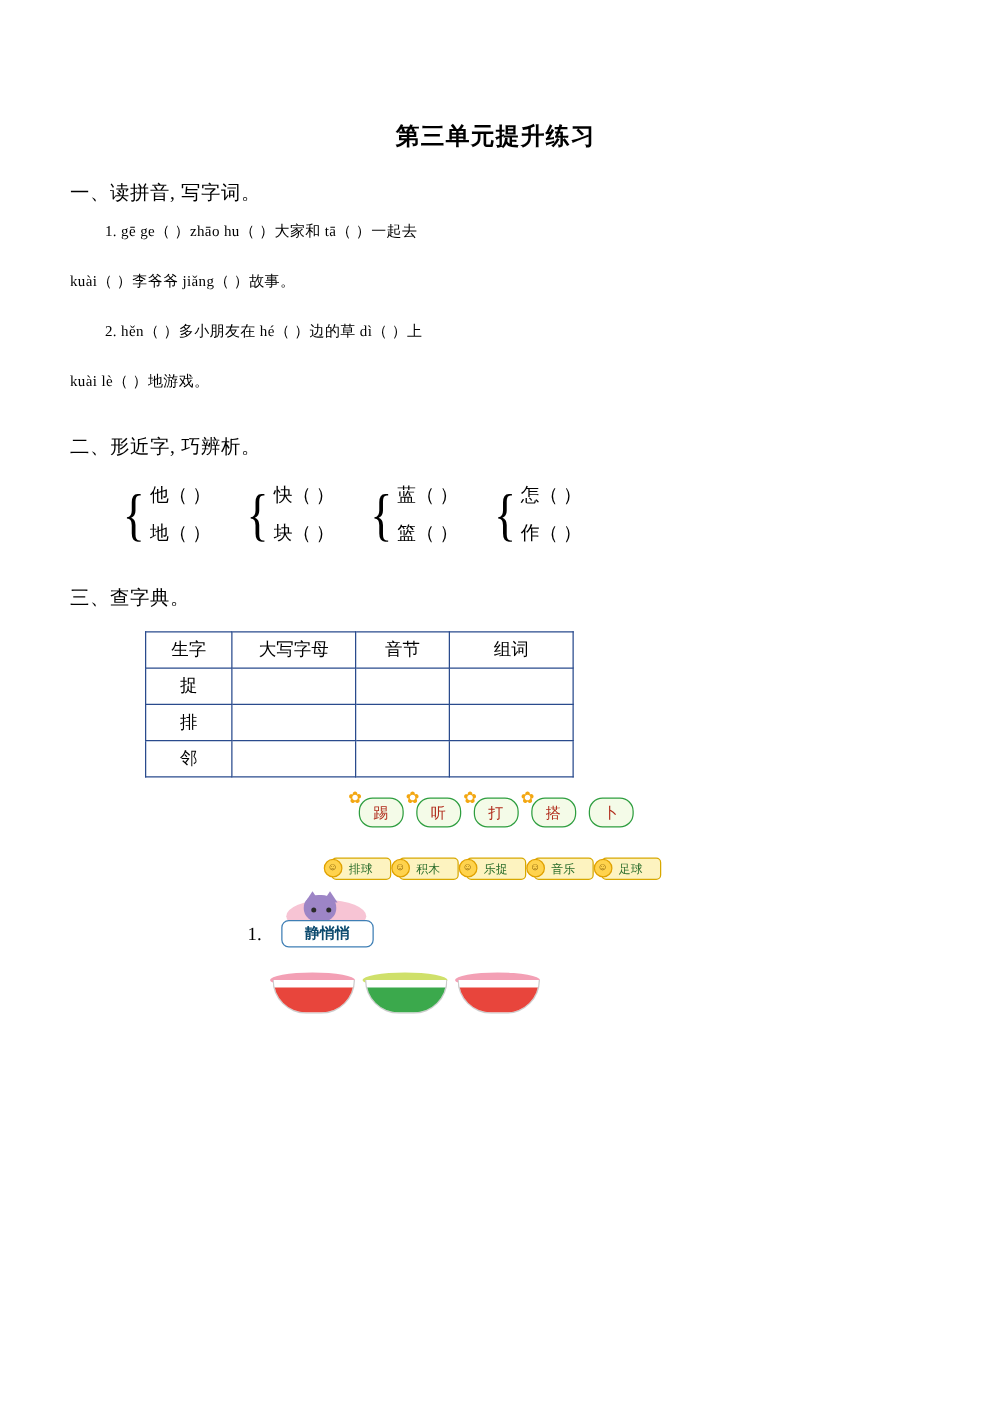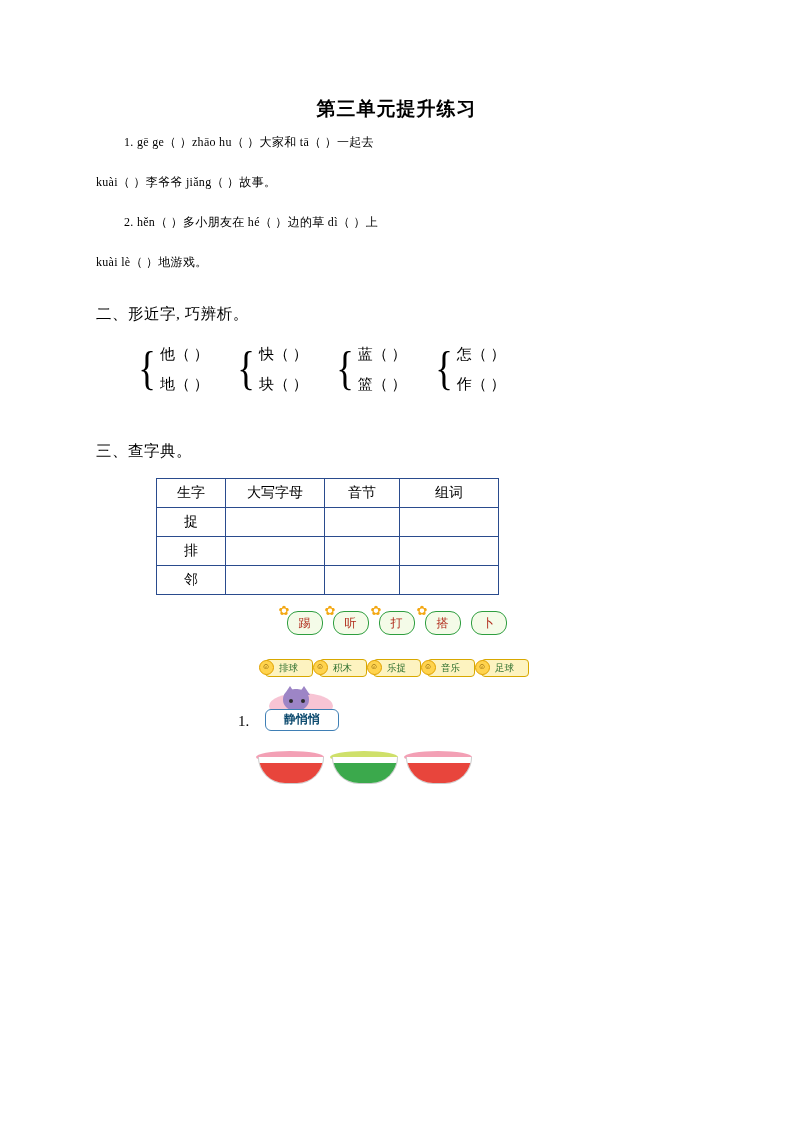--- a/index.html
+++ b/index.html
@@ -14,21 +14,21 @@
     color: #000000;
     position: relative;
     overflow: hidden;
   }
   .page {
     position: absolute;
     left: 0; top: 0;
     width: 793px;
     height: 1122px;
     box-sizing: border-box;
-    padding: 0 96px;
+    padding: 0 56px;
   }
   .doc-title {
     text-align: center;
     font-size: 19px;
     font-weight: bold;
     margin-top: 96px;
     letter-spacing: 1px;
     font-family: "Liberation Serif", serif;
   }
   .section-heading {
@@ -278,20 +278,21 @@
   .bowl.b3 .lip { background: #f3a0b5; }
   .bowl.b3 .fill { background: #e8453c; }
 </style>
 </head>
 <body>
 
 <div class="page">
 
   <div class="doc-title">第三单元提升练习</div>
 
+  <div class="section-heading">一、读拼音, 写字词。</div>
   <div class="qline indent pinyin">1. gē ge（          ）zhāo hu（          ）大家和 tā（          ）一起去</div>
   <div class="qline pinyin">kuài（          ）李爷爷 jiǎng（          ）故事。</div>
   <div class="qline indent pinyin">2. hěn（          ）多小朋友在 hé（          ）边的草 dì（          ）上</div>
   <div class="qline pinyin">kuài lè（          ）地游戏。</div>
 
   <div class="section-heading">二、形近字, 巧辨析。</div>
   <div class="brace-row">
 
     <div class="brace-group">
       <span class="brace">{</span>
@@ -320,21 +321,21 @@
     <div class="brace-group">
       <span class="brace">{</span>
       <span class="brace-items">
         <span class="brace-item">怎（          ）</span>
         <span class="brace-item">作（          ）</span>
       </span>
     </div>
 
   </div>
 
-  <div class="section-heading" style="margin-top:42px">三、查字典。</div>
+  <div class="section-heading" style="margin-top:26px">三、查字典。</div>
   <div class="dict-table-wrap">
     <table class="dict">
       <tbody>
           <tr>
         <th class="c0">生字</th>
         <th class="c1">大写字母</th>
         <th class="c2">音节</th>
         <th class="c3">组词</th>
       </tr>
       <tr>

